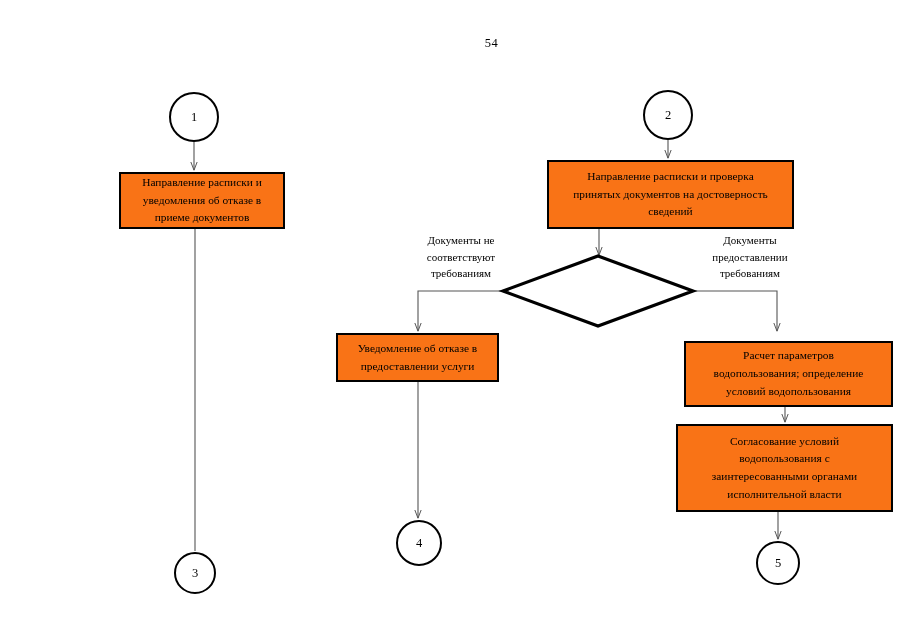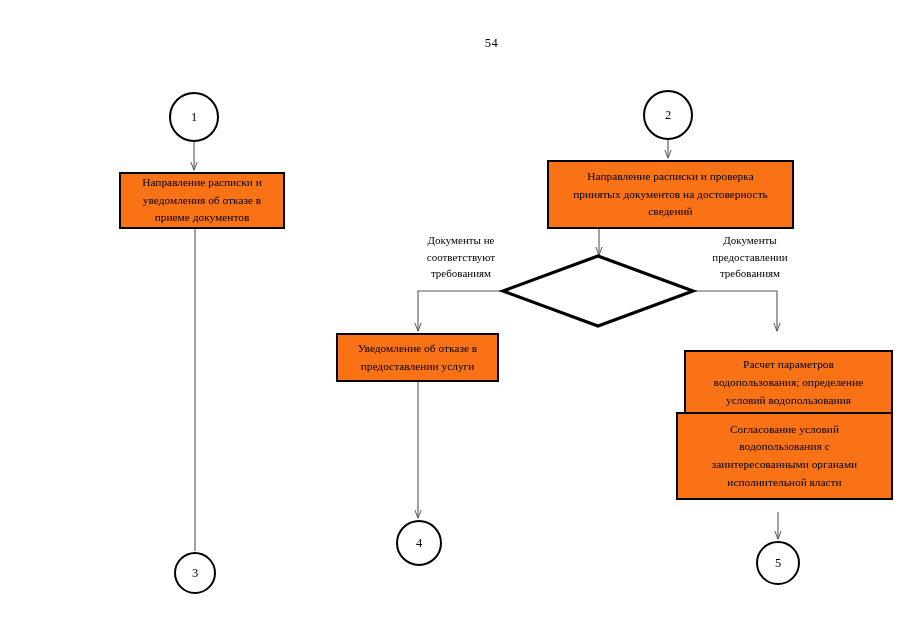--- a/index.html
+++ b/index.html
@@ -150,27 +150,27 @@
     <span class="txt">Уведомление об отказе в
 предоставлении услуги</span>
   </div>
 
   <div class="node-box" style="left:508px; top:160px; width:247px; height:69px;">
     <span class="txt">Направление расписки и проверка
 принятых документов на достоверность
 сведений</span>
   </div>
 
-  <div class="node-box" style="left:645px; top:350px; width:209px; height:66px;">
+  <div class="node-box" style="left:645px; top:341px; width:209px; height:66px;">
     <span class="txt">Расчет параметров
 водопользования; определение
 условий водопользования</span>
   </div>
 
-  <div class="node-box" style="left:637px; top:412px; width:217px; height:88px;justify-content:flex-end;">
+  <div class="node-box" style="left:637px; top:424px; width:217px; height:88px;justify-content:flex-end;">
     <span class="txt">Согласование условий
 водопользования с
 заинтересованными органами
 исполнительной власти</span>
   </div>
 
   <div class="edge-label" style="left:357px; top:232px; width:130px;">Документы  не
 соответствуют
 требованиям</div>
 

